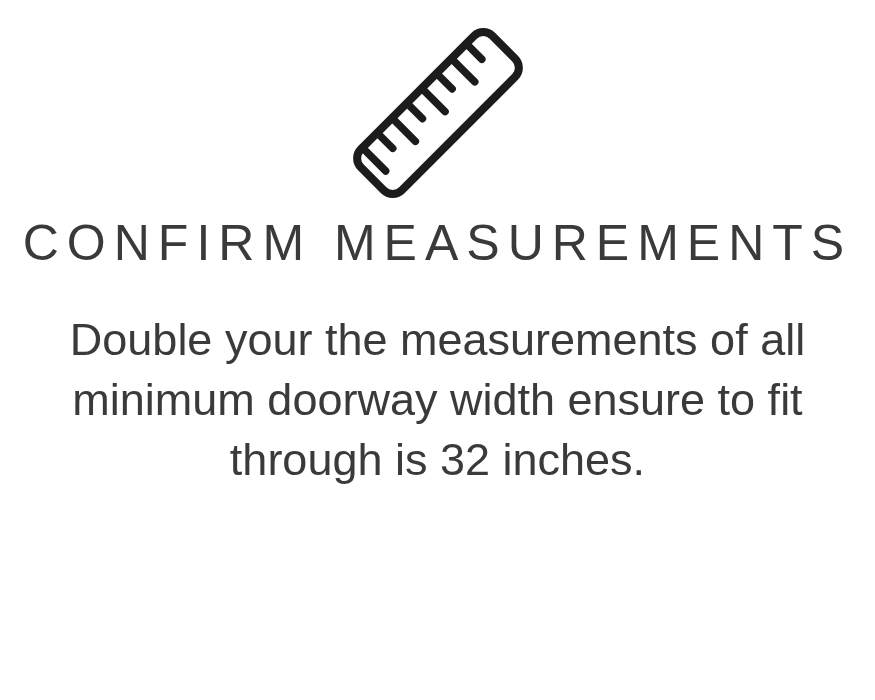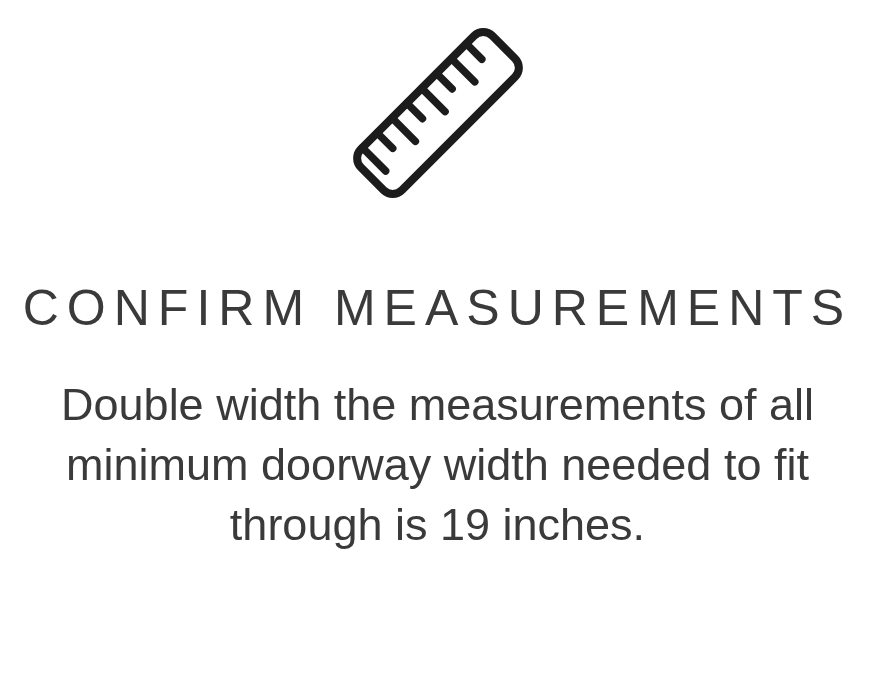--- a/index.html
+++ b/index.html
@@ -23,21 +23,20 @@
     display: flex;
     justify-content: center;
     padding-top: 13px;
   }
   .ruler-svg {
     width: 200px;
     height: 200px;
     display: block;
   }
   .section-title {
-    margin-top: 65px;
     text-align: center;
     font-size: 50px;
     font-weight: 400;
     line-height: 60px;
     letter-spacing: 8px;
     color: var(--text);
     white-space: nowrap;
   }
   .description {
     margin-top: 37px;
@@ -70,18 +69,18 @@
           <line x1="148" y1="71" x2="148" y2="104"></line>
           <line x1="169" y1="71" x2="169" y2="93"></line>
         </g>
       </g>
     </svg>
   </div>
 
   <h1 class="section-title">CONFIRM MEASUREMENTS</h1>
 
   <div class="description">
-    <div class="line">Double width the measurements of all</div>
-    <div class="line">minimum doorway width needed to fit</div>
-    <div class="line">through is 19 inches.</div>
+    <div class="line">Double your the measurements of all</div>
+    <div class="line">minimum doorway width ensure to fit</div>
+    <div class="line">through is 32 inches.</div>
   </div>
 
 </div>
 
 </body></html>

